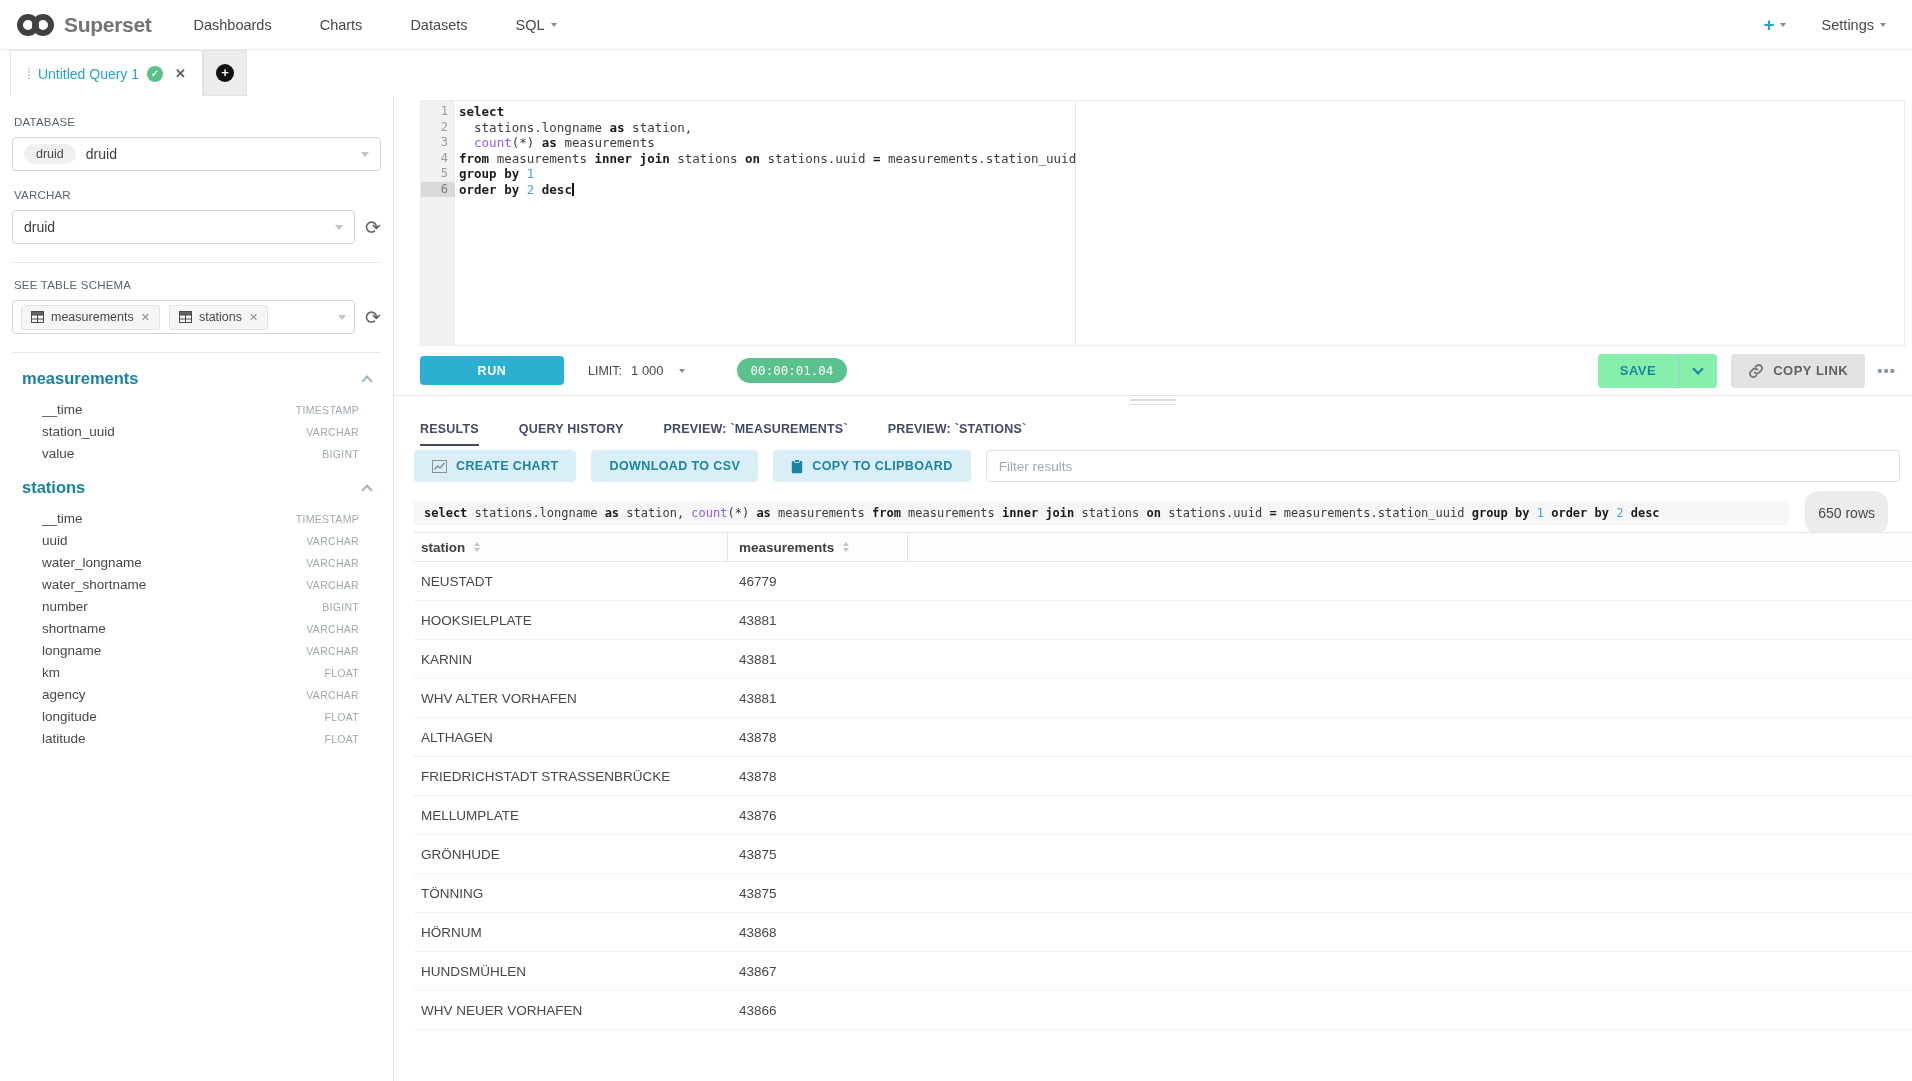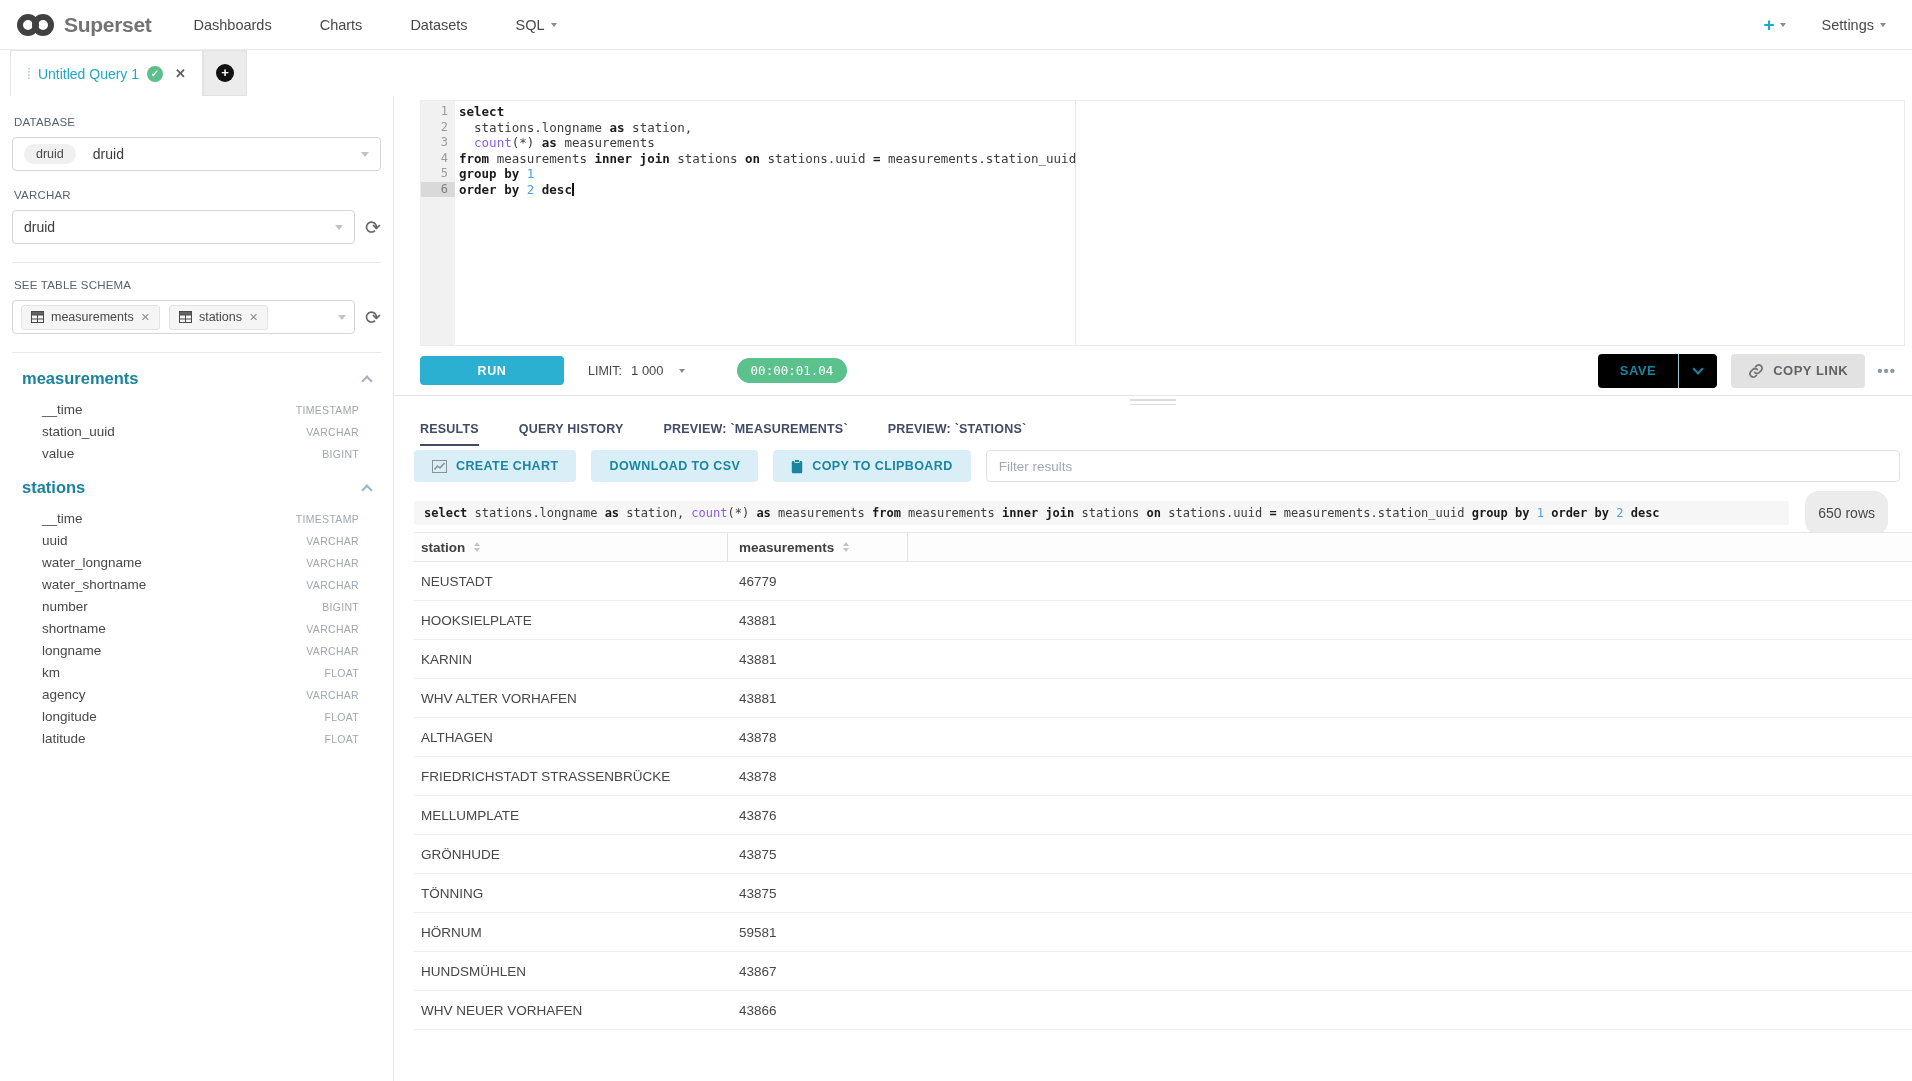--- a/index.html
+++ b/index.html
@@ -36,21 +36,21 @@
     font-size:13px; line-height:17px; text-align:center; font-weight:bold; }
 
   
   .main { flex:1; display:flex; min-height:0; }
 
   
   .sidebar { width:394px; flex:0 0 394px; border-right:1px solid #e6e6e6; padding:18px 12px 0 12px; overflow:hidden; }
   .fld-label { font-size:11.5px; color:#566470; margin:2px 0 9px 2px; letter-spacing:0.2px; }
   .selrow { display:flex; align-items:center; gap:10px; margin-bottom:18px; }
   .selectbox { flex:1; height:34px; border:1px solid #d5d5d5; border-radius:4px; background:#fff;
-    display:flex; align-items:center; padding:0 11px; gap:17px; }
+    display:flex; align-items:center; padding:0 11px; gap:10px; }
   .pill { background:#f0f0f0; border-radius:12px; padding:3px 12px; font-size:12.5px; color:#484848; }
   .sel-value { font-size:14px; color:#3b3b3b; }
   .selectbox .spacer { flex:1; }
   .sel-caret { width:0; height:0; border-left:4px solid transparent; border-right:4px solid transparent;
     border-top:5px solid #c3c3c3; }
   .refresh-ic { font-size:19px; color:#646464; line-height:1; cursor:pointer; flex:0 0 auto; }
   .sb-divider { border:none; border-top:1px solid #e9e9e9; margin:0 0 16px 0; }
   .chip { background:#f5f5f5; border:1px solid #e3e3e3; border-radius:3px; height:25px;
     display:flex; align-items:center; gap:7px; padding:0 9px; font-size:12.5px; color:#484848; }
   .chip-x { color:#8c8c8c; font-size:11px; cursor:pointer; }
@@ -84,21 +84,21 @@
   
   .toolbar { height:49px; flex:0 0 49px; display:flex; align-items:center; padding:0 8px 0 26px; gap:0; }
   .run-btn { width:144px; height:29px; background:#2BB0D2; border:none; border-radius:4px;
     color:#fff; font-weight:bold; font-size:12.5px; letter-spacing:0.6px; cursor:pointer;
     font-family:"Liberation Sans",sans-serif; }
   .limit-wrap { display:flex; align-items:center; gap:9px; margin-left:24px; font-size:12.5px; color:#484848; cursor:pointer; }
   .limit-value { font-size:13px; }
   .timer-pill { margin-left:52px; background:#5BC28E; color:#fff; border-radius:14px; padding:5px 14px;
     font-family:"DejaVu Sans Mono", monospace; font-size:12.5px; }
   .toolbar .spacer { flex:1; }
-  .save-split { display:flex; height:34px; border-radius:4px; overflow:hidden; background:#000000; cursor:pointer; }
+  .save-split { display:flex; height:34px; border-radius:4px; overflow:hidden; background:#86efac; cursor:pointer; }
   .save-main { padding:0 22px; display:flex; align-items:center; color:#1985A0; font-weight:bold;
     font-size:13px; letter-spacing:0.5px; }
   .save-sep { width:1px; background:#9fc9d8; margin:0; }
   .save-caretbox { width:38px; display:flex; align-items:center; justify-content:center; }
   .save-chev { width:8px; height:8px; border-left:2.5px solid #1985A0; border-bottom:2.5px solid #1985A0;
     transform:rotate(-45deg); margin-top:-3px; }
   .copylink-btn { margin-left:14px; height:34px; background:#e2e2e2; border:none; border-radius:4px;
     display:flex; align-items:center; gap:9px; padding:0 17px; color:#5F6366; font-weight:bold;
     font-size:13px; letter-spacing:0.5px; cursor:pointer; font-family:"Liberation Sans",sans-serif; }
   .dots-btn { margin-left:12px; margin-right:8px; color:#8b98a5; font-size:15px; font-weight:bold;
@@ -484,21 +484,21 @@
               <div class="trow">
                 <div class="td c0">GRÖNHUDE</div>
                 <div class="td c1">43875</div>
               </div>
               <div class="trow">
                 <div class="td c0">TÖNNING</div>
                 <div class="td c1">43875</div>
               </div>
               <div class="trow">
                 <div class="td c0">HÖRNUM</div>
-                <div class="td c1">59581</div>
+                <div class="td c1">43868</div>
               </div>
               <div class="trow">
                 <div class="td c0">HUNDSMÜHLEN</div>
                 <div class="td c1">43867</div>
               </div>
               <div class="trow">
                 <div class="td c0">WHV NEUER VORHAFEN</div>
                 <div class="td c1">43866</div>
               </div>
             </div>

